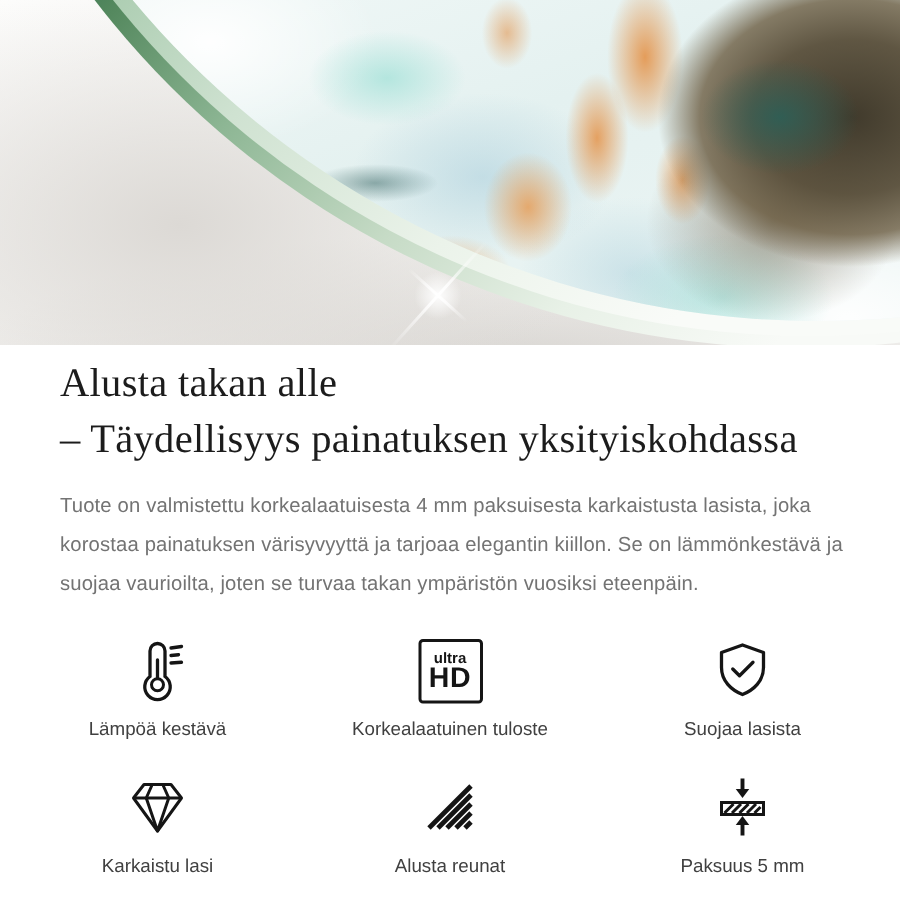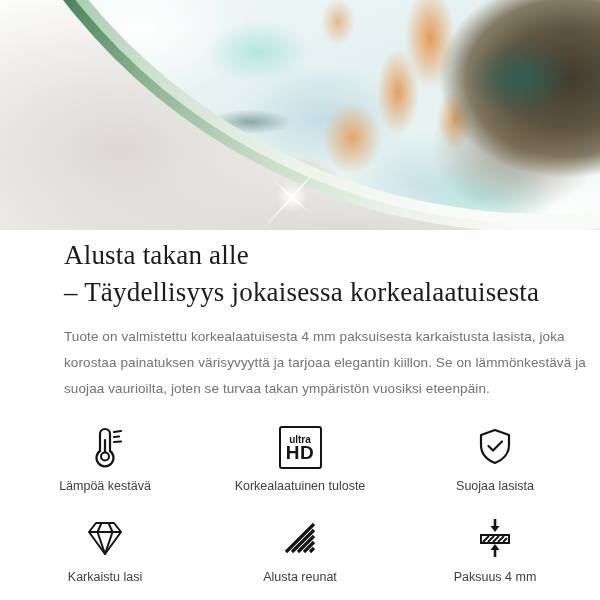--- a/index.html
+++ b/index.html
@@ -49,21 +49,21 @@
   }
   .sparkle { position:absolute; left:292px; top:197px; width:0; height:0; }
   .sparkle .glow { position:absolute; left:-16px; top:-16px; width:32px; height:32px; border-radius:50%;
     background:radial-gradient(circle, rgba(255,255,255,0.95) 0%, rgba(255,255,255,0.5) 35%, rgba(255,255,255,0) 70%); }
   .sparkle .ray1 { position:absolute; left:-48px; top:-1px; width:96px; height:2px;
     background:linear-gradient(90deg, rgba(255,255,255,0) 0%, #ffffff 50%, rgba(255,255,255,0) 100%); transform:rotate(-48deg); }
   .sparkle .ray2 { position:absolute; left:-26px; top:-1px; width:52px; height:2px;
     background:linear-gradient(90deg, rgba(255,255,255,0) 0%, #ffffff 50%, rgba(255,255,255,0) 100%); transform:rotate(42deg); }
 
   
-  .content { padding:0 40px;margin-left:24px; }
+  .content { padding:0 40px; }
   .headline {
     margin-top:7px;
     font-family:"Liberation Serif",serif;
     font-size:27px; line-height:37px; font-weight:400;
     color:#1c1c1c; letter-spacing:0.2px;
   }
   .headline span { display:block; }
   .paragraph {
     margin-top:13px; width:530px;
     font-size:13.5px; line-height:26px; color:#737373; letter-spacing:0.1px;
@@ -96,21 +96,21 @@
   <div class="sparkle">
     <div class="ray1"></div>
       <div class="ray2"></div>
       <div class="glow"></div>
   </div>
 </div>
 
 <div class="content">
   <h1 class="headline">
     <span>Alusta takan alle</span>
-    <span>– Täydellisyys jokaisessa korkealaatuisesta</span>
+    <span>– Täydellisyys painatuksen yksityiskohdassa</span>
   </h1>
   <p class="paragraph">Tuote on valmistettu korkealaatuisesta 4 mm paksuisesta karkaistusta lasista, joka korostaa painatuksen värisyvyyttä ja tarjoaa elegantin kiillon. Se on lämmönkestävä ja suojaa vaurioilta, joten se turvaa takan ympäristön vuosiksi eteenpäin.</p>
 </div>
 
 <div class="features">
 
   <div class="feature">
     <div class="icon-box">
       <svg width="44" height="44" viewBox="0 0 44 44" fill="none" stroke="#151515" stroke-width="2.2" stroke-linecap="round">
         <path d="M17 26 V9 a5 5 0 0 1 10 0 V26 a8.5 8.5 0 1 1 -10 0 Z"></path>
@@ -176,16 +176,16 @@
         <line x1="15" y1="26" x2="21" y2="20"></line>
         <line x1="20" y1="26" x2="26" y2="20"></line>
         <line x1="25" y1="26" x2="31" y2="20"></line>
         <line x1="30" y1="26" x2="34" y2="22"></line>
         <line x1="22" y1="3" x2="22" y2="10" stroke-width="2.6"></line>
         <path d="M17.5 10 H26.5 L22 16 Z" fill="#151515" stroke="none"></path>
         <line x1="22" y1="41" x2="22" y2="34" stroke-width="2.6"></line>
         <path d="M17.5 34 H26.5 L22 28 Z" fill="#151515" stroke="none"></path>
       </svg>
     </div>
-    <div class="feature-label">Paksuus 4 mm</div>
+    <div class="feature-label">Paksuus 5 mm</div>
   </div>
 
 </div>
 
 </body></html>

